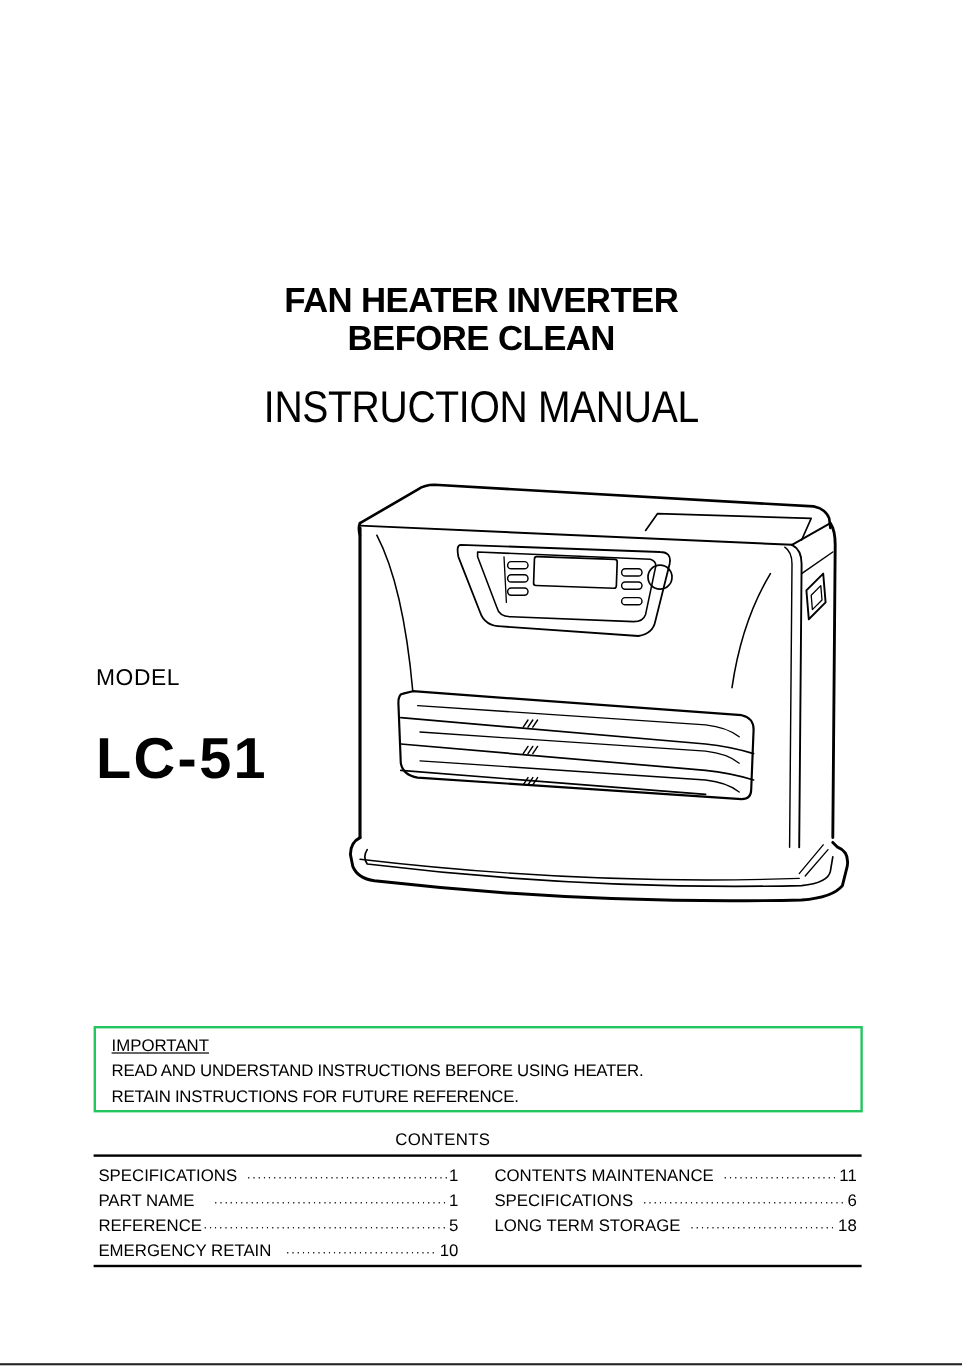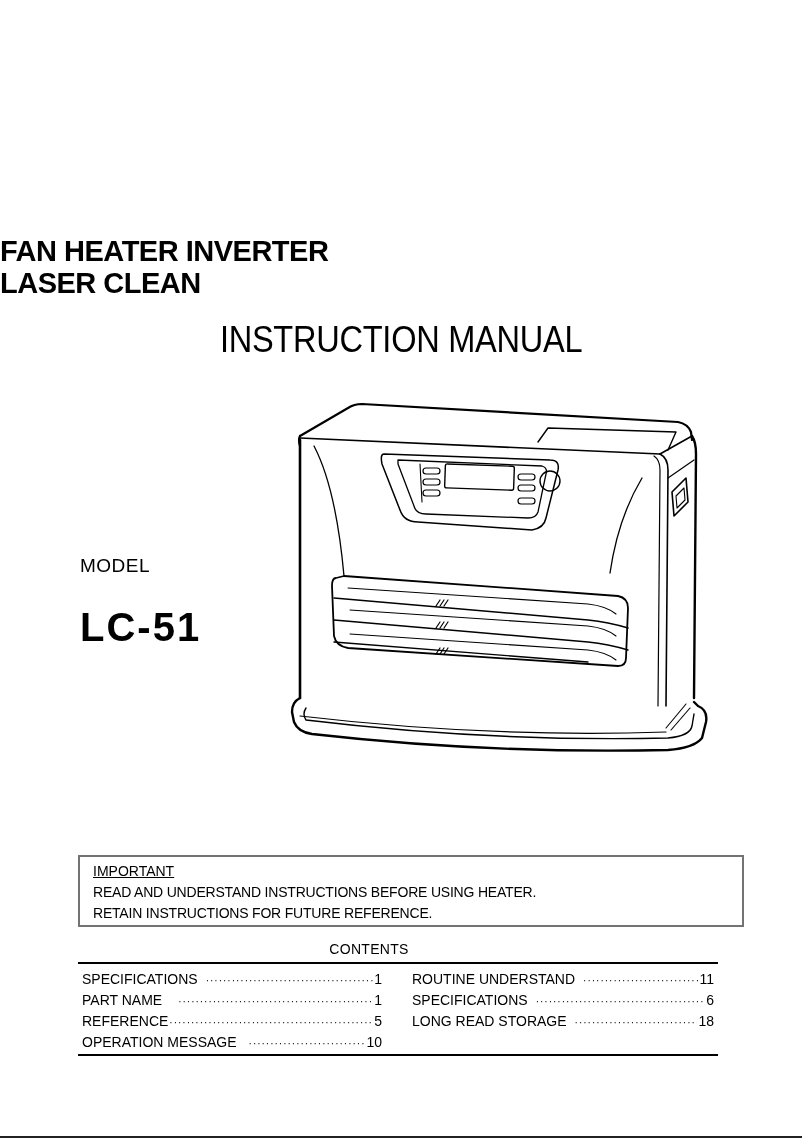--- a/index.html
+++ b/index.html
@@ -1,24 +1,24 @@
 <!DOCTYPE html>
 <html><head>
 <meta charset="utf-8">
 <style>
   html, body { margin: 0; padding: 0; background: #ffffff; }
   body { width: 802px; height: 1138px; position: relative; overflow: hidden; color: #000; font-family: "Liberation Sans", sans-serif; }
-  .title1 { position: absolute; left: 0; width: 802px; text-align: left; font-weight: bold; font-size: 29px; letter-spacing: -0.5px; line-height: 30px; }
+  .title1 { position: absolute; left: 0; width: 802px; text-align: center; font-weight: bold; font-size: 29px; letter-spacing: -0.5px; line-height: 30px; }
   .t1a { top: 236px; }
   .t1b { top: 268px; }
   .title2 { position: absolute; left: 0; width: 802px; text-align: center; font-size: 37px; top: 319px; line-height: 42px; transform: scaleX(0.88); transform-origin: 402px 0; letter-spacing: -0.3px; }
   .model-label { position: absolute; left: 80px; top: 555px; font-size: 19px; letter-spacing: 0.5px; }
-  .model-num { position: absolute; left: 80px; top: 605px; font-size: 40px; font-weight: bold; letter-spacing: 2px; }
+  .model-num { position: absolute; left: 80px; top: 605px; font-size: 48px; font-weight: bold; letter-spacing: 2px; }
   .heater { position: absolute; left: 288px; top: 398px; width: 430px; height: 390px; }
-  .important { position: absolute; left: 78px; top: 855px; width: 637px; height: 68px; border: 2px solid #737373; box-sizing: content-box; padding-left: 25px; }
+  .important { position: absolute; left: 78px; top: 855px; width: 637px; height: 68px; border: 2px solid #22c55e; box-sizing: content-box; }
   .important .head { position: absolute; left: 13px; top: 6px; font-size: 14px; text-decoration: underline; }
   .important .line { position: absolute; left: 13px; font-size: 14px; letter-spacing: -0.2px; }
   .important .l1 { top: 27px; }
   .important .l2 { top: 48px; }
   .contents-title { position: absolute; left: 0; width: 738px; text-align: center; top: 941px; font-size: 14px; letter-spacing: 0.3px; }
   .rule { position: absolute; left: 78px; width: 640px; height: 2px; background: #000; }
   .rule.top { top: 962px; }
   .rule.bot { top: 1054px; }
   .toc-col { position: absolute; top: 971px; }
   .toc-col.left { left: 82px; width: 300px; }
@@ -27,21 +27,21 @@
   .toc-row .lbl { white-space: nowrap; }
   .toc-row .dots { flex: 1; overflow: hidden; white-space: nowrap; margin: 0 1px 0 8px; letter-spacing: 1px; font-size: 10px; }
   .toc-row .dots.tight { margin-left: 1px; }
   .toc-row .pg { white-space: nowrap; }
   .page-edge { position: absolute; left: 0; top: 1136px; width: 802px; height: 2px; background: #222; }
 </style>
 </head>
 <body>
 
 <div class="title1 t1a">FAN HEATER INVERTER</div>
-<div class="title1 t1b">LASER CLEAN</div>
+<div class="title1 t1b">BEFORE CLEAN</div>
 <div class="title2">INSTRUCTION MANUAL</div>
 
 <div class="model-label">MODEL</div>
 <div class="model-num">LC-51</div>
 
 <svg class="heater" viewBox="0 0 430 390" fill="none" stroke="#000" stroke-linecap="round" stroke-linejoin="round">
 
   <path d="M12 38 L60 10 Q66 6 74 6 L390 24 Q400 26 403 34 L404 42" stroke-width="2.2"></path>
   <path d="M12 38 Q10 42 12 48" stroke-width="2.2"></path>
 
@@ -116,38 +116,38 @@
     <span class="lbl">PART NAME</span>
     <span class="dots" style="margin-left:16px">··································································</span>
     <span class="pg">1</span>
   </div>
   <div class="toc-row">
     <span class="lbl">REFERENCE</span>
     <span class="dots tight">··································································</span>
     <span class="pg">5</span>
   </div>
   <div class="toc-row">
-    <span class="lbl">OPERATION MESSAGE</span>
+    <span class="lbl">EMERGENCY RETAIN</span>
     <span class="dots" style="margin-left:12px">··································································</span>
     <span class="pg">10</span>
   </div>
 </div>
 
 <div class="toc-col right">
   <div class="toc-row">
-    <span class="lbl">ROUTINE UNDERSTAND</span>
+    <span class="lbl">CONTENTS MAINTENANCE</span>
     <span class="dots">··································································</span>
     <span class="pg">11</span>
   </div>
   <div class="toc-row">
     <span class="lbl">SPECIFICATIONS</span>
     <span class="dots">··································································</span>
     <span class="pg">6</span>
   </div>
   <div class="toc-row">
-    <span class="lbl">LONG READ STORAGE</span>
+    <span class="lbl">LONG TERM STORAGE</span>
     <span class="dots">··································································</span>
     <span class="pg">18</span>
   </div>
 </div>
 
 <div class="rule bot"></div>
 <div class="page-edge"></div>
 
 </body></html>

